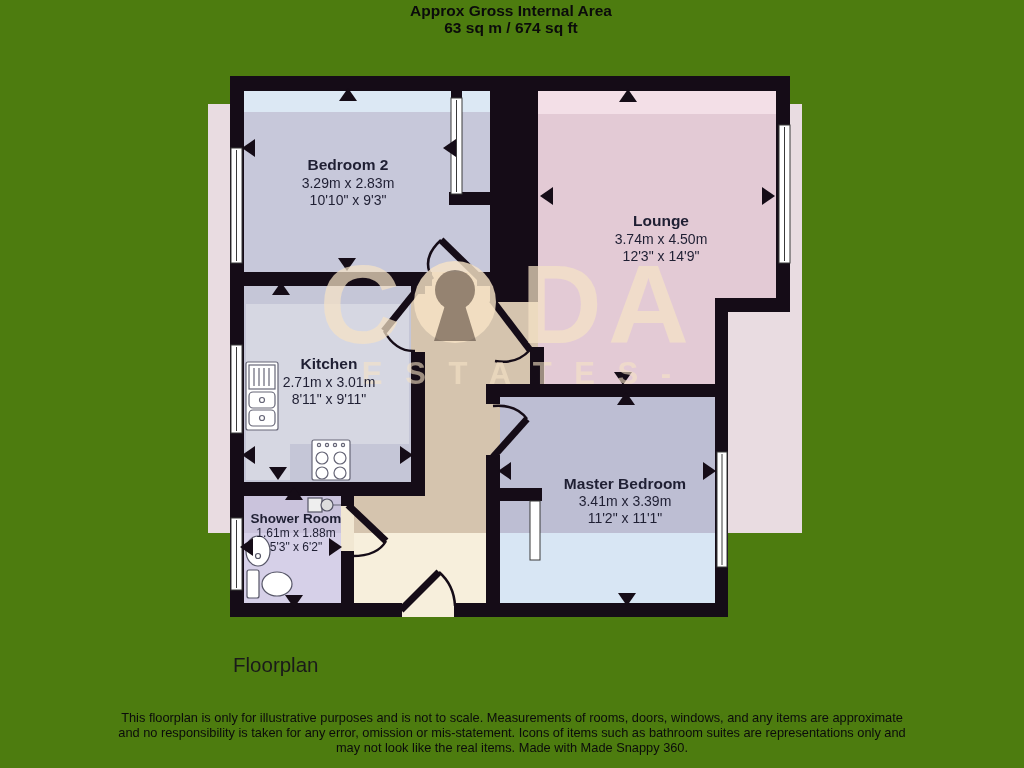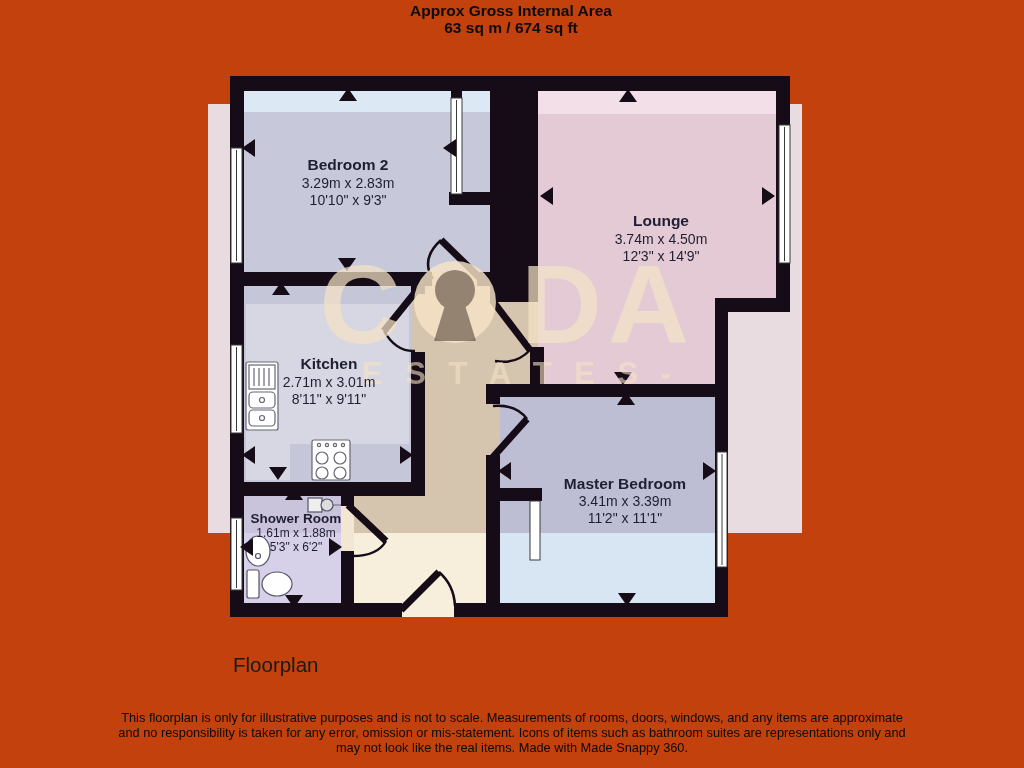--- a/index.html
+++ b/index.html
@@ -1,16 +1,16 @@
 <!DOCTYPE html>
 <html><head>
 <meta charset="utf-8">
 <style>
   html,body{margin:0;padding:0;background:#ffffff;}
-  .page{position:relative;width:1024px;height:768px;background:#c2410c;overflow:hidden;
+  .page{position:relative;width:1024px;height:768px;background:#4d7c0f;overflow:hidden;
         font-family:"Liberation Sans",sans-serif;}
   svg{position:absolute;left:0;top:0;}
   text{font-family:"Liberation Sans",sans-serif;}
   .hdr{font-weight:bold;font-size:15.5px;fill:#0b0b0b;}
   .room-name{font-weight:bold;font-size:15.5px;}
   .room-dim{font-size:14px;}
   .room-name-sm{font-weight:bold;font-size:13.5px;}
   .room-dim-sm{font-size:12px;}
   .caption{font-size:20.5px;fill:#1a1a1a;}
   .disc{font-size:12.8px;fill:#0b0b0b;}

